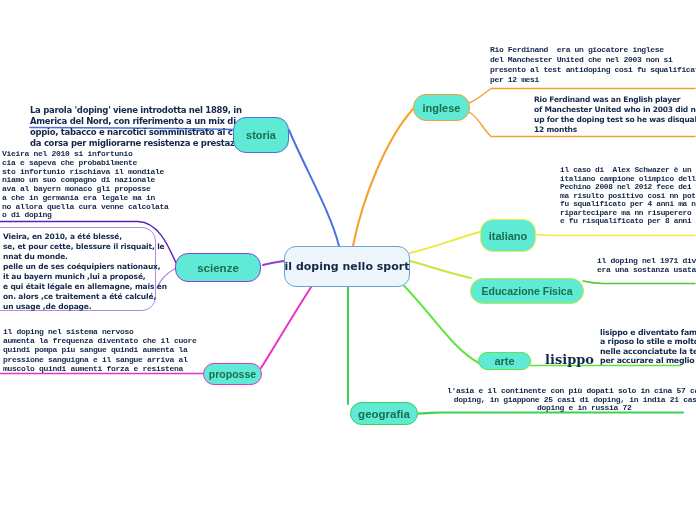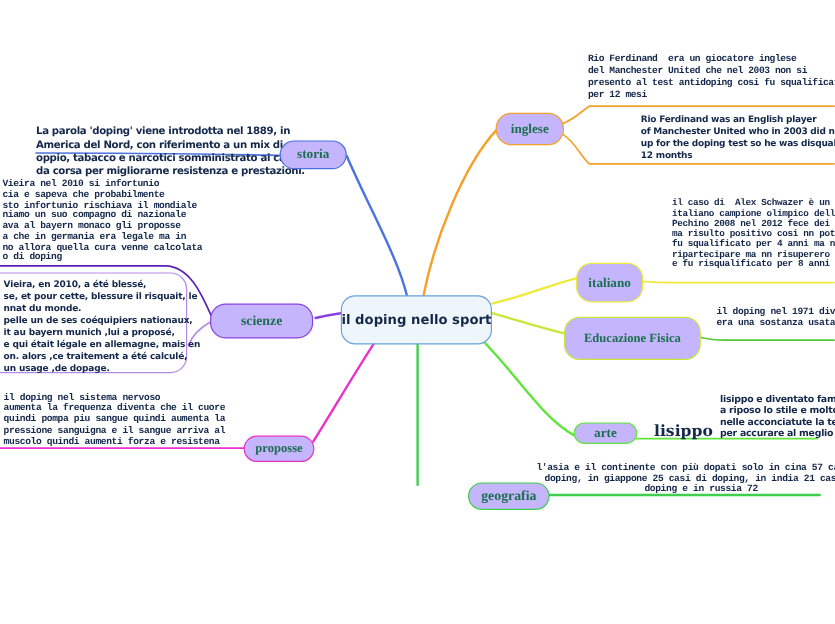--- a/index.html
+++ b/index.html
@@ -5,37 +5,37 @@
   html,body { margin:0; padding:0; background:#fff; }
   #canvas {
     position:relative; width:696px; height:520px;
     background:#ffffff; overflow:hidden;
     font-family:"DejaVu Sans", sans-serif;
   }
   #edges { position:absolute; left:0; top:0; width:696px; height:520px; }
   #edges path { fill:none; stroke-linecap:round; }
 
   .node {
-    position:absolute; background:#c4b5fd;
+    position:absolute; background:#5eead4;
     border:1.6px solid #888; border-radius:13px;
     display:flex; align-items:center; justify-content:center;
-    font-family:Liberation Serif, serif; font-weight:bold;
+    font-family:Liberation Sans, sans-serif; font-weight:bold;
     font-size:11px; color:#1b6e4e; box-sizing:border-box;
   }
   .node span { white-space:nowrap; }
 
   #node-center {
     left:284px; top:246px; width:126px; height:41px;
     border-radius:12px;
     font-family:"DejaVu Sans", sans-serif; font-size:11px;
   }
-  #node-storia   { left:233px; top:117px; width:56px;  height:24px; }
+  #node-storia   { left:233px; top:117px; width:56px;  height:36px; }
   #node-inglese  { left:413px; top:94px;  width:57px;  height:27px; }
   #node-italiano { left:480px; top:219px; width:56px;  height:33px; }
-  #node-ef       { left:470px; top:264px; width:114px; height:36px; font-size:10.5px; }
+  #node-ef       { left:470px; top:278px; width:114px; height:26px; font-size:10.5px; }
   #node-arte     { left:478px; top:352px; width:53px;  height:18px; }
   #node-geografia{ left:350px; top:402px; width:68px;  height:23px; font-size:11.5px; }
   #node-francese { left:175px; top:253px; width:86px;  height:29px; font-size:11.5px; }
   #node-scienze  { left:203px; top:363px; width:59px;  height:22px; font-size:10.5px; }
 
   .note { position:absolute; white-space:pre; color:#14284b; }
   .note-serif {
     font-family:Liberation Mono, monospace; font-weight:bold;
     font-size:8px; line-height:8.6px; letter-spacing:-0.3px;
   }
@@ -111,21 +111,21 @@
 se, et pour cette, blessure il risquait, le
 nnat du monde.
 pelle un de ses coéquipiers nationaux,
 it au bayern munich ,lui a proposé,
 e qui était légale en allemagne, mais en
 on. alors ,ce traitement a été calculé,
 un usage ,de dopage.</div>
   </div>
 
   <div class="note note-serif" id="note-scienze" style="color: rgb(20, 40, 75);">il doping nel sistema nervoso
-aumenta la frequenza diventa che il cuore
+aumenta la frequenza diventato che il cuore
 quindi pompa piu sangue quindi aumenta la
 pressione sanguigna e il sangue arriva al
 muscolo quindi aumenti forza e resistena</div>
 
   <div class="note note-serif" id="note-rio-it" style="color: rgb(20, 40, 75);">Rio Ferdinand  era un giocatore inglese
 del Manchester United che nel 2003 non si
 presento al test antidoping cosi fu squalificato
 per 12 mesi</div>
 
   <div class="note note-sans" id="note-rio-en" style="color: rgb(20, 40, 75); margin-left: 44px;">Rio Ferdinand was an English player
@@ -172,21 +172,21 @@
   </div>
 
   <div class="node" id="node-ef" style="border-color: rgb(198, 232, 58); color: rgb(27, 110, 78);">
     <span>Educazione Fisica</span>
   </div>
 
   <div class="node" id="node-arte" style="border-color: rgb(95, 229, 60); color: rgb(27, 110, 78);">
     <span>arte</span>
   </div>
 
-  <div class="node" id="node-geografia" style="border-color: rgb(62, 207, 79); color: rgb(27, 110, 78); margin-left: 40px;">
+  <div class="node" id="node-geografia" style="border-color: rgb(62, 207, 79); color: rgb(27, 110, 78);">
     <span>geografia</span>
   </div>
 
   <div class="node" id="node-francese" style="border-color: rgb(138, 63, 224); color: rgb(27, 110, 78);">
     <span>scienze</span>
   </div>
 
   <div class="node" id="node-scienze" style="border-color: rgb(232, 50, 204); color: rgb(27, 110, 78);">
     <span>proposse</span>
   </div>

